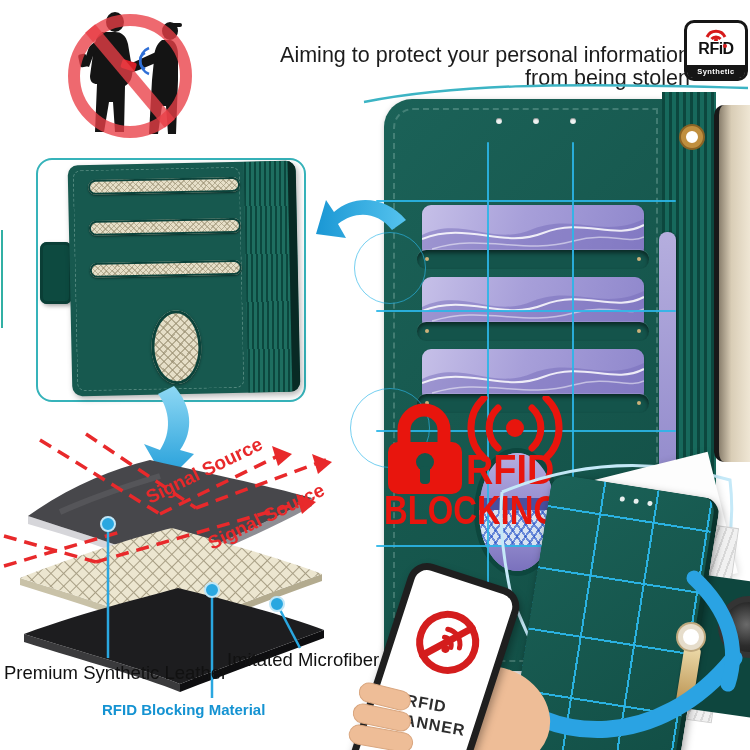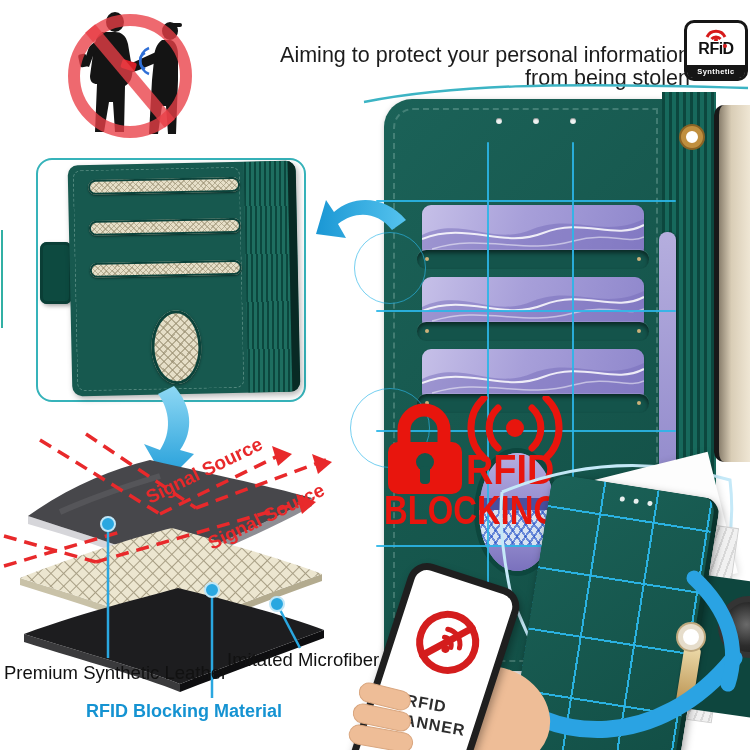--- a/index.html
+++ b/index.html
@@ -63,21 +63,21 @@
   .gcirc{position:absolute;border:1.5px solid rgba(43,182,232,.65);border-radius:50%;}
 
   
   .rword1{position:absolute;left:82px;top:354px;font-size:42px;font-weight:bold;color:var(--alert-red);transform:scaleX(.9);transform-origin:left;letter-spacing:0;}
   .rword2{position:absolute;left:0px;top:396px;font-size:40px;font-weight:bold;color:var(--alert-red);transform:scaleX(.82);transform-origin:left;}
 
   
   .lab{color:#111;font-size:18.5px;white-space:nowrap;}
   .lab-leather{left:4px;top:662px;}
   .lab-micro{left:227px;top:649px;}
-  .lab-rfid{left:86px;top:701px;font-size:18px;font-weight:bold;color:var(--label-blue);}
+  .lab-rfid{left:102px;top:701px;font-size:15px;font-weight:bold;color:var(--label-blue);}
 
   
   .scan{left:325px;top:545px;width:230px;height:205px;}
   .sphone{position:absolute;left:50px;top:25px;width:116px;height:235px;background:#fff;border:7px solid #1f1f1f;border-radius:20px;transform:rotate(18deg);box-sizing:border-box;box-shadow:3px 4px 8px rgba(0,0,0,.35);overflow:hidden;}
   .sphone .txt{position:absolute;left:0;right:0;top:118px;text-align:center;font-size:16px;font-weight:bold;color:#2d2d2d;letter-spacing:1px;transform:rotate(-8deg);line-height:20px;}
 
   
   .brm{left:480px;top:430px;width:270px;height:320px;overflow:hidden;}
   .paper{position:absolute;left:95px;top:38px;width:150px;height:125px;background:#fdfdfd;transform:rotate(-14deg);box-shadow:0 2px 8px rgba(0,0,0,.18);}
   .striped{position:absolute;left:112px;top:88px;width:132px;height:195px;transform:rotate(8deg);background:repeating-linear-gradient(102deg,#f1f1f1 0 5px,#d8d8d8 5px 7px);border:1px solid #cfcfcf;}

